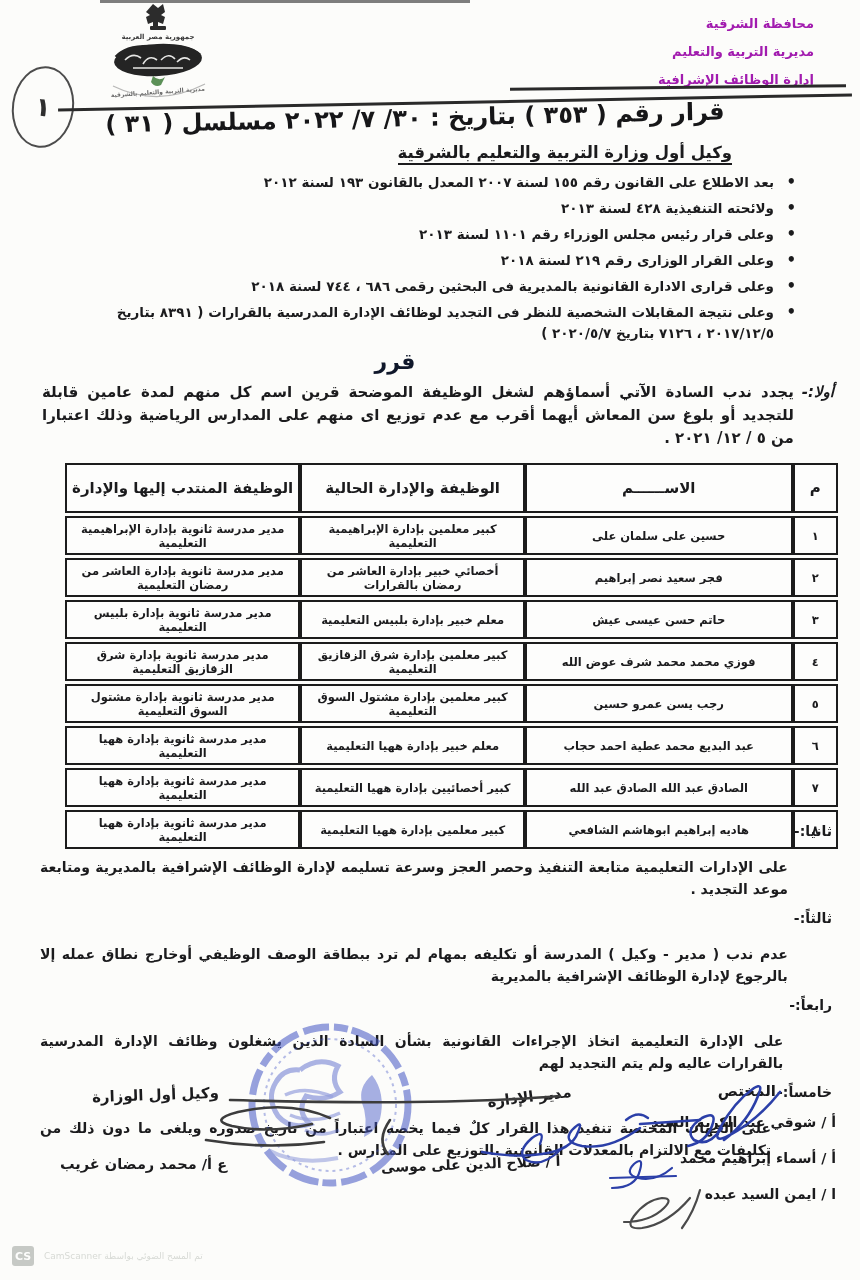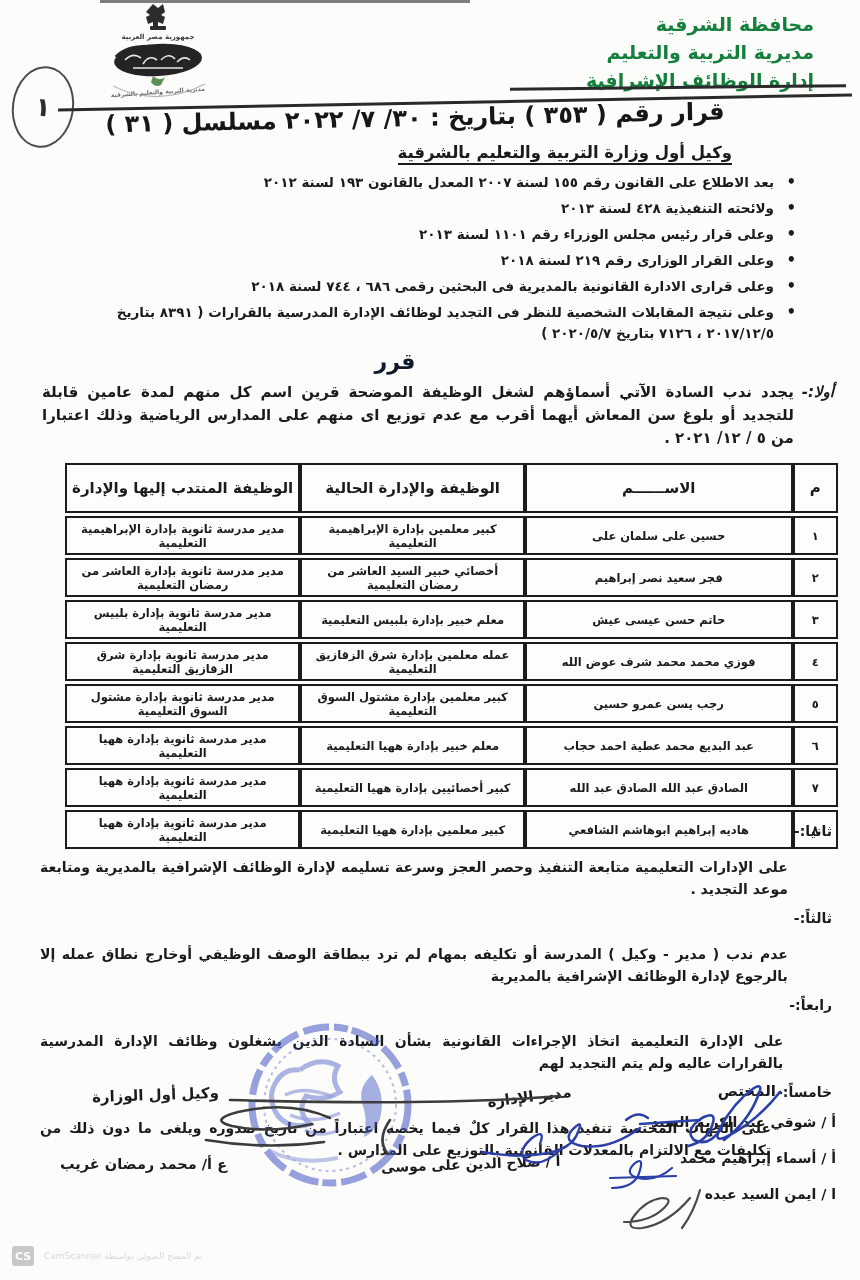--- a/index.html
+++ b/index.html
@@ -10,21 +10,21 @@
   }
   .abs{position:absolute;}
   
   .scan-edge-top{top:0;left:100px;width:370px;height:3px;background:#3a3a3a;opacity:.65;}
   
   .emblem{left:78px;top:2px;width:160px;height:118px;text-align:center;direction:rtl;}
   
   .page-marker{left:12px;top:66px;width:58px;height:78px;border:2.5px solid #4c4c4c;border-radius:50%;
     display:flex;align-items:center;justify-content:center;font-size:26px;transform:rotate(8deg);color:#2e2e2e;}
   
-  .hdr{right:46px;top:10px;text-align:right;direction:rtl;line-height:28px;font-size:19px;color:#15803d;}
+  .hdr{right:46px;top:10px;text-align:right;direction:rtl;line-height:28px;font-size:13px;color:#a21caf;}
   .rule-a{right:14px;top:86px;width:336px;height:2.5px;background:#2a2a2a;transform:rotate(-.6deg);}
   .rule-b{left:58px;top:101px;width:794px;height:2.5px;background:#2a2a2a;transform:rotate(-1.1deg);}
   
   .title{left:40px;right:70px;top:104px;text-align:center;direction:rtl;font-size:24px;transform:rotate(-1.2deg);color:#161618;}
   .subtitle{right:128px;top:143px;direction:rtl;font-size:16.5px;border-bottom:2.5px solid #1b1b1d;padding-bottom:1px;}
   
   .bullets{right:64px;top:172px;width:748px;direction:rtl;list-style:none;margin:0;padding:0;font-size:13.5px;}
   .bullets li{position:relative;padding-right:22px;margin-bottom:5px;line-height:21px;text-align:right;}
   .bullets li::before{content:"•";position:absolute;right:0;top:0;font-size:15px;}
   
@@ -133,33 +133,33 @@
     <tbody>
       <tr>
           <td class="c-no">١</td>
           <td class="c-name">حسين على سلمان على</td>
           <td>كبير معلمين بإدارة الإبراهيمية التعليمية</td>
           <td>مدير مدرسة ثانوية بإدارة الإبراهيمية التعليمية</td>
         </tr>
       <tr>
           <td class="c-no">٢</td>
           <td class="c-name">فجر سعيد نصر إبراهيم</td>
-          <td>أخصائي خبير السيد العاشر من رمضان التعليمية</td>
+          <td>أخصائي خبير بإدارة العاشر من رمضان بالقرارات</td>
           <td>مدير مدرسة ثانوية بإدارة العاشر من رمضان التعليمية</td>
         </tr>
       <tr>
           <td class="c-no">٣</td>
           <td class="c-name">حاتم حسن عيسى عيش</td>
           <td>معلم خبير بإدارة بلبيس التعليمية</td>
           <td>مدير مدرسة ثانوية بإدارة بلبيس التعليمية</td>
         </tr>
       <tr>
           <td class="c-no">٤</td>
           <td class="c-name">فوزي محمد محمد شرف عوض الله</td>
-          <td>عمله معلمين بإدارة شرق الزقازيق التعليمية</td>
+          <td>كبير معلمين بإدارة شرق الزقازيق التعليمية</td>
           <td>مدير مدرسة ثانوية بإدارة شرق الزقازيق التعليمية</td>
         </tr>
       <tr>
           <td class="c-no">٥</td>
           <td class="c-name">رجب يسن عمرو حسين</td>
           <td>كبير معلمين بإدارة مشتول السوق التعليمية</td>
           <td>مدير مدرسة ثانوية بإدارة مشتول السوق التعليمية</td>
         </tr>
       <tr>
           <td class="c-no">٦</td>

